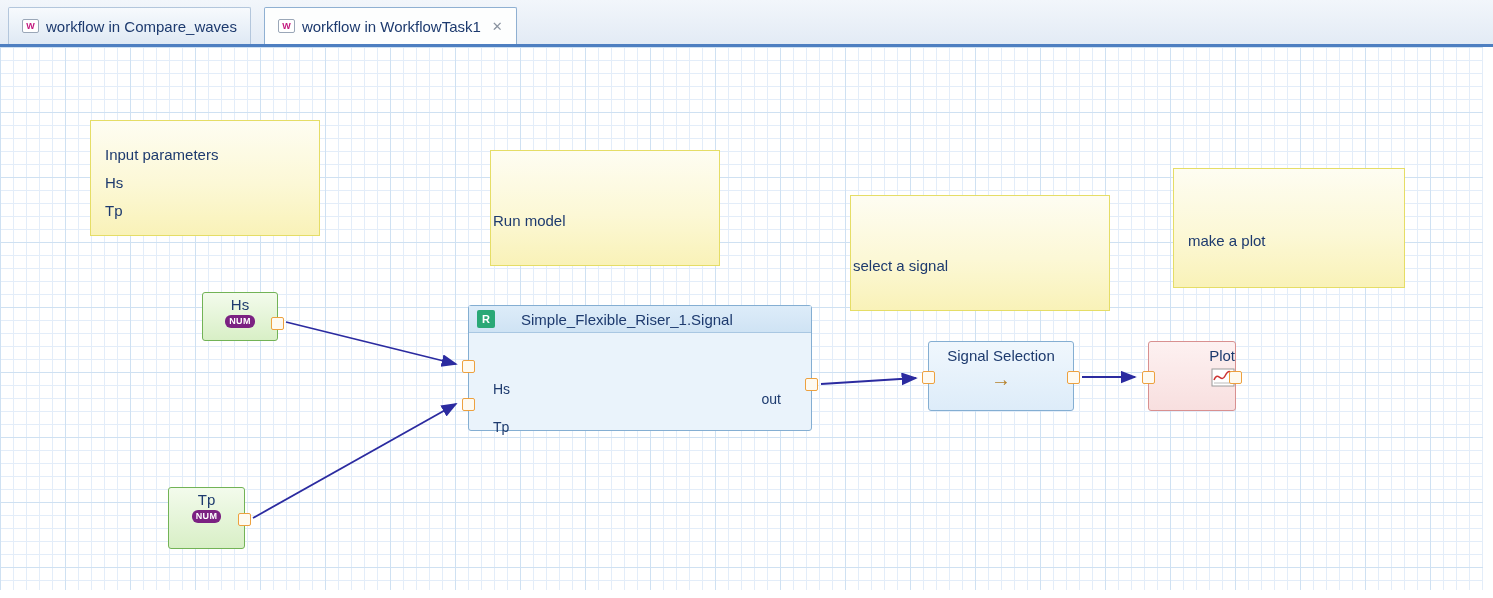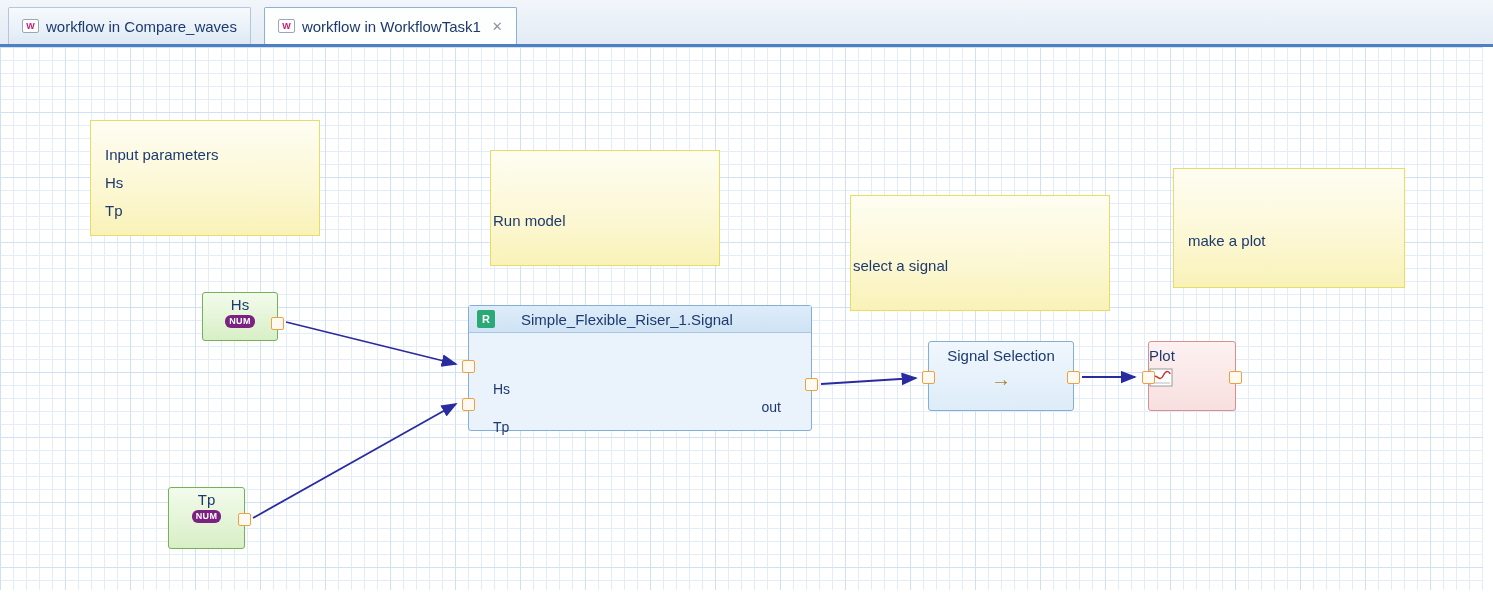--- a/index.html
+++ b/index.html
@@ -111,36 +111,36 @@
     width:18px; height:18px; border-radius:2px;
     background:#2aa876; color:#ffffff;
     font-size:11px; font-weight:bold;
     display:flex; align-items:center; justify-content:center;
     margin-right:26px;
   }
   .model-body { position:relative; height:98px; font-size:14px; }
   .port-label { position:absolute; line-height:20px; }
   .port-label.in1 { left:24px; top:46px; }
   .port-label.in2 { left:24px; top:84px; }
-  .port-label.outl { right:30px; top:64px; }
+  .port-label.outl { right:30px; top:56px; }
 
   .blue-node {
     background:linear-gradient(#f0f7fd,#ddecf9);
     border:1px solid #84aed2;
     display:flex; flex-direction:column; align-items:center;
     padding-top:5px; font-size:15px;
   }
   .signal-arrow {
     margin-top:5px; color:#b5802a; font-size:20px; font-weight:bold; line-height:1;
   }
 
   .plot-node {
     background:linear-gradient(#fdf1f1,#f8dfdf);
     border:1px solid #d89090;
-    display:flex; flex-direction:column; align-items:flex-start;
+    display:flex; flex-direction:column; align-items:flex-end;
     padding-top:5px; font-size:15px;
   }
   .plot-glyph { margin-top:4px; line-height:0; }
 
   
   .port {
     position:absolute; width:13px; height:13px;
     background:#fefaf1; border:1px solid #eda13f; border-radius:2px;
   }
 

